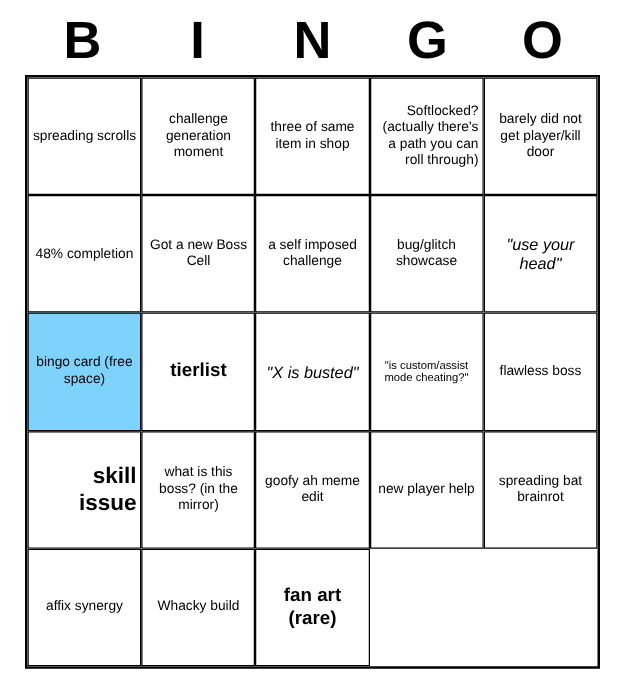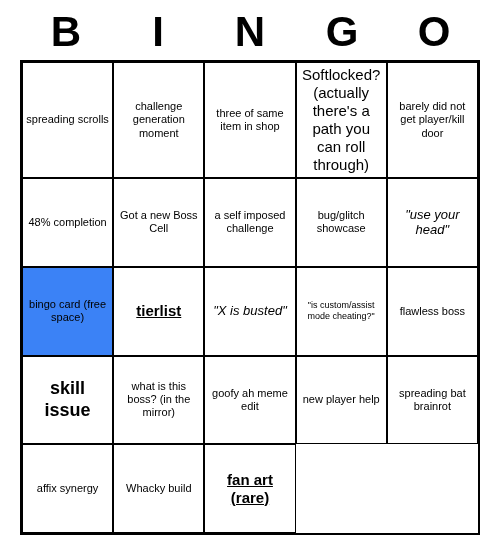--- a/index.html
+++ b/index.html
@@ -49,32 +49,32 @@
       justify-content: center;
       text-align: center;
       padding: 3px;
       font-size: 11px;
       line-height: 1.2;
       color: #000;
       background: #fff;
     }
 
     .bingo-cell.free-space {
-      background: #3b82f6;
+      background: #7dd3fc;
     }
 
     .bingo-cell.large-text {
       font-size: 18px;
       font-weight: bold;
+      text-align: right;
     }
 
     .bingo-cell.medium-large {
       font-size: 15px;
       font-weight: bold;
-      text-decoration: underline;
     }
 
     .bingo-cell.quoted {
       font-size: 13px;
       font-style: italic;
     }
   </style>
 </head>
 <body>
 
@@ -83,21 +83,21 @@
   <span>I</span>
   <span>N</span>
   <span>G</span>
   <span>O</span>
 </div>
 
 <div class="bingo-grid">
 <div class="bingo-cell">spreading scrolls</div>
     <div class="bingo-cell">challenge generation moment</div>
     <div class="bingo-cell">three of same item in shop</div>
-    <div class="bingo-cell" style="font-size: 15px;">Softlocked? (actually there's a path you can roll through)</div>
+    <div class="bingo-cell" style="font-size: 11px; text-align: right;">Softlocked? (actually there's a path you can roll through)</div>
     <div class="bingo-cell">barely did not get player/kill door</div>
     <div class="bingo-cell">48% completion</div>
     <div class="bingo-cell">Got a new Boss Cell</div>
     <div class="bingo-cell">a self imposed challenge</div>
     <div class="bingo-cell">bug/glitch showcase</div>
     <div class="bingo-cell quoted">"use your head"</div>
     <div class="bingo-cell free-space">bingo card (free space)</div>
     <div class="bingo-cell medium-large">tierlist</div>
     <div class="bingo-cell quoted">"X is busted"</div>
     <div class="bingo-cell" style="font-size: 9px;">"is custom/assist mode cheating?"</div>

